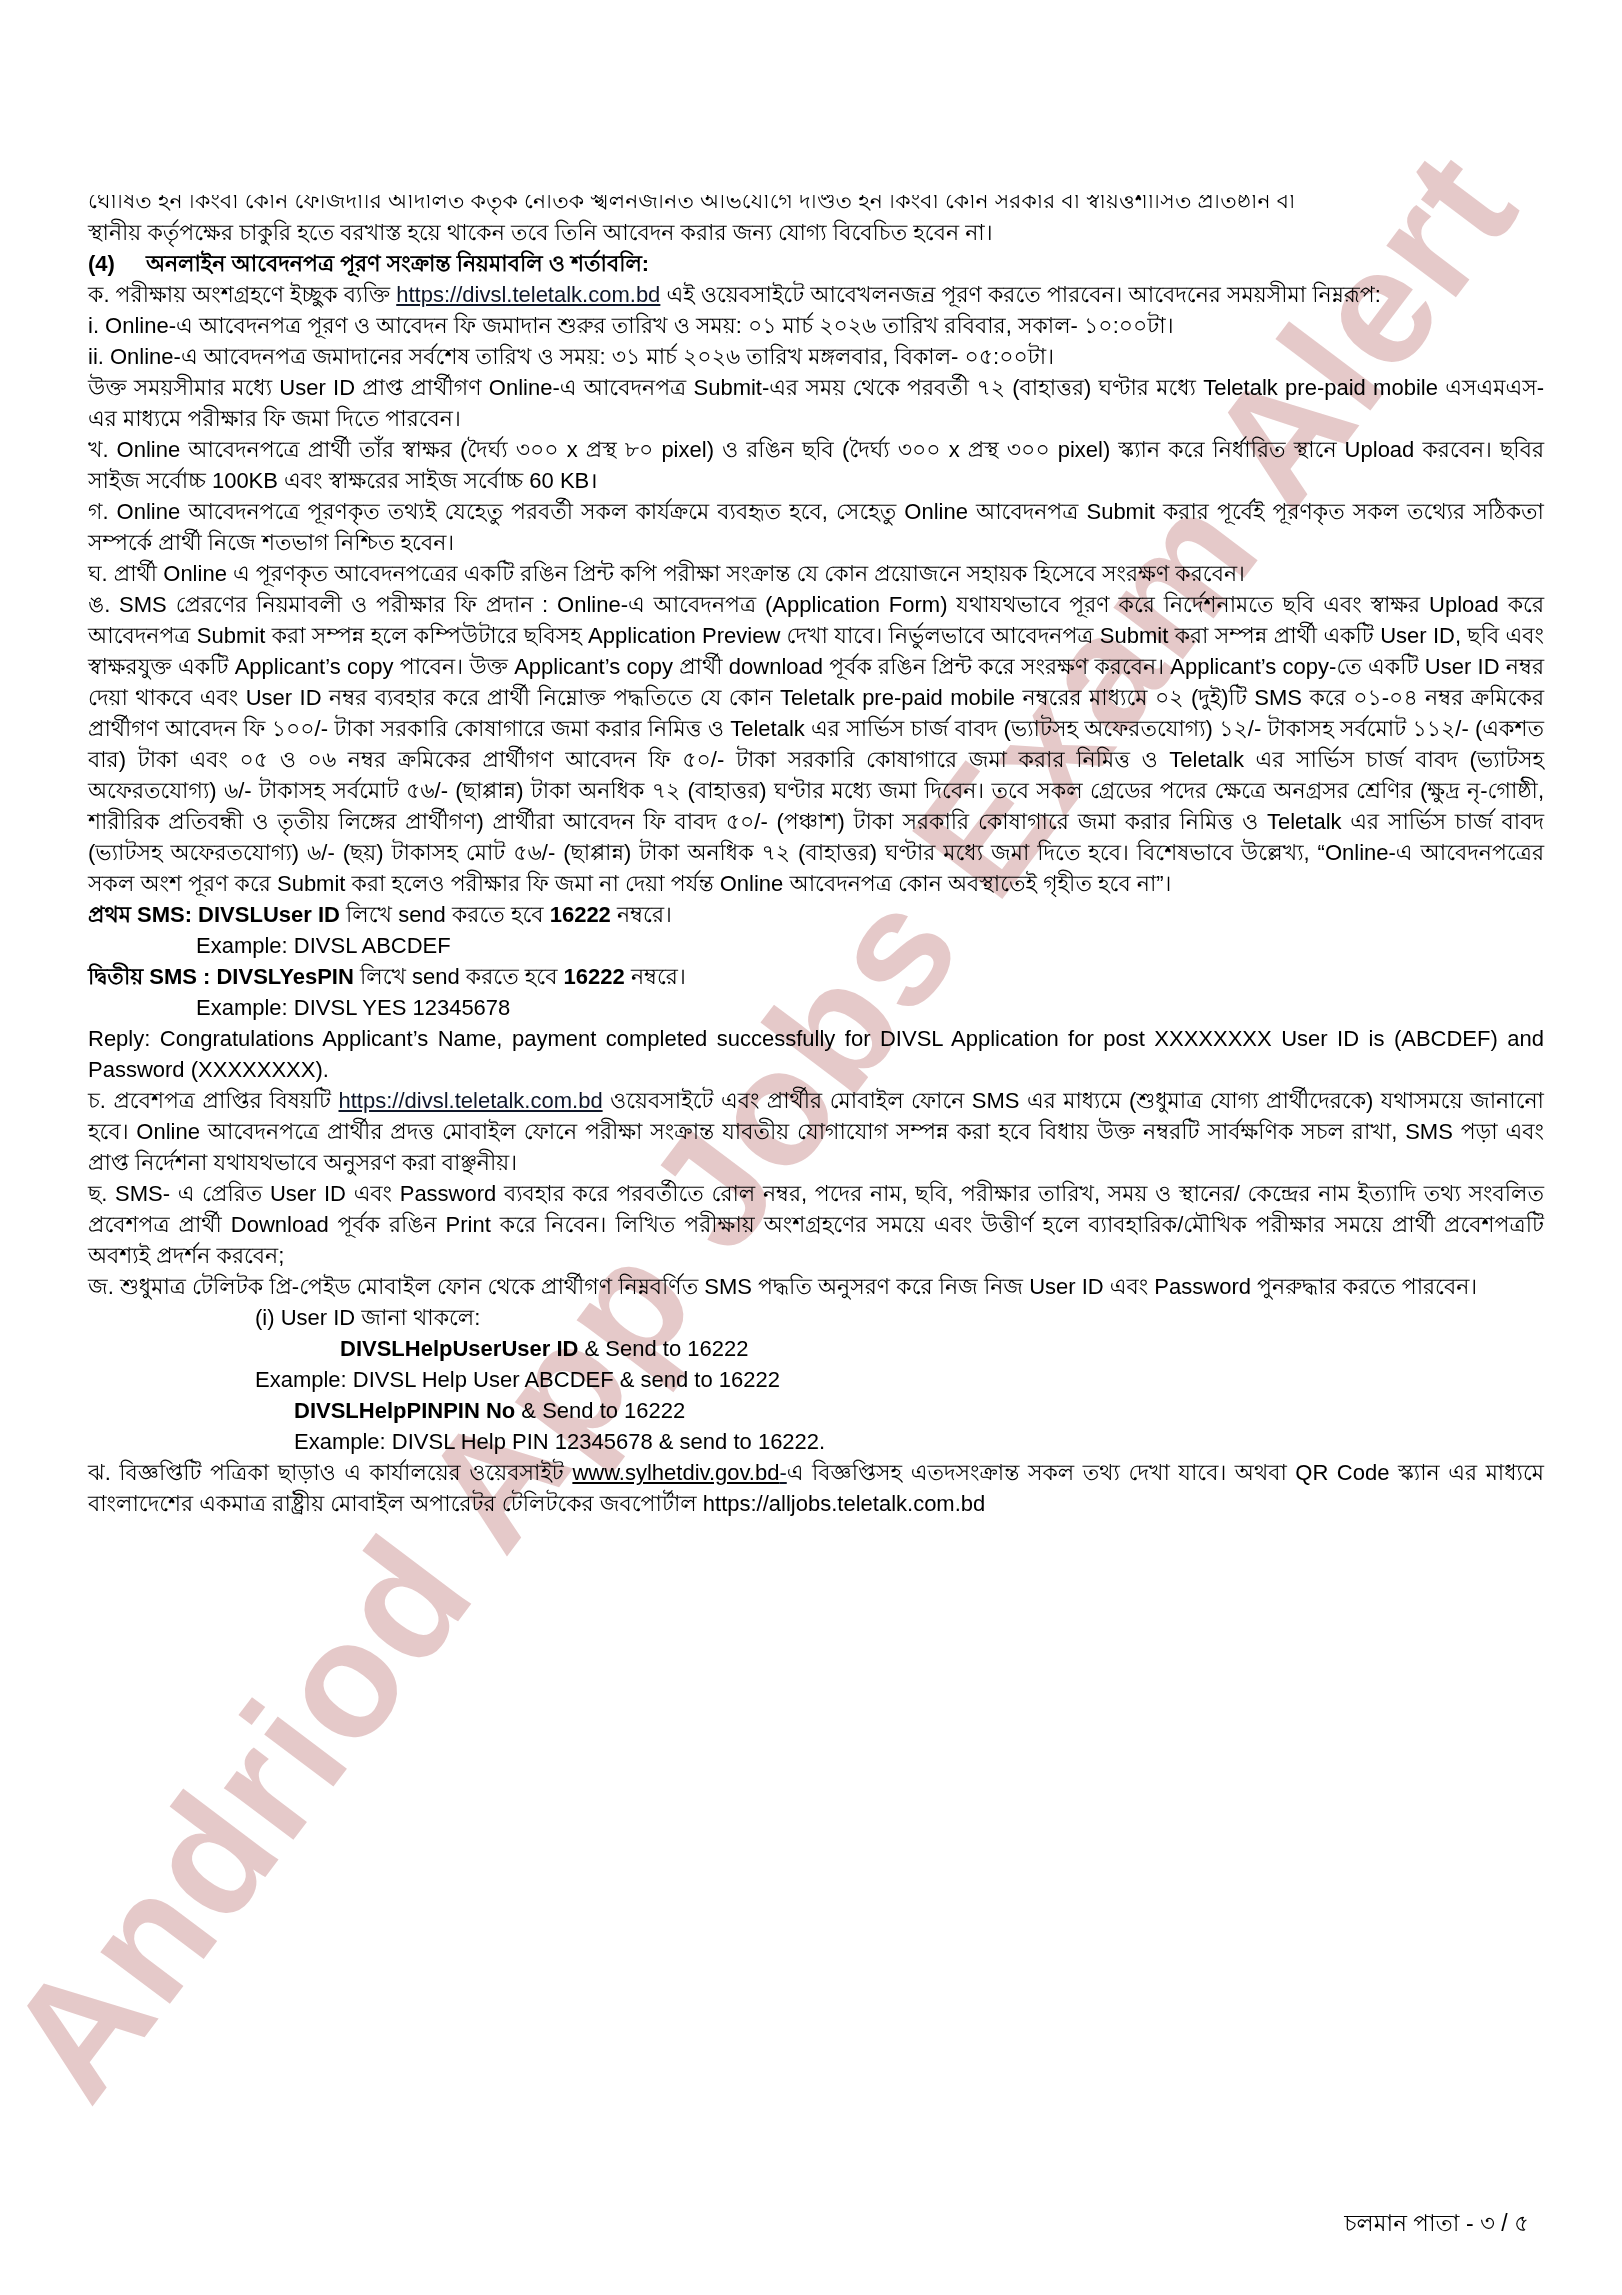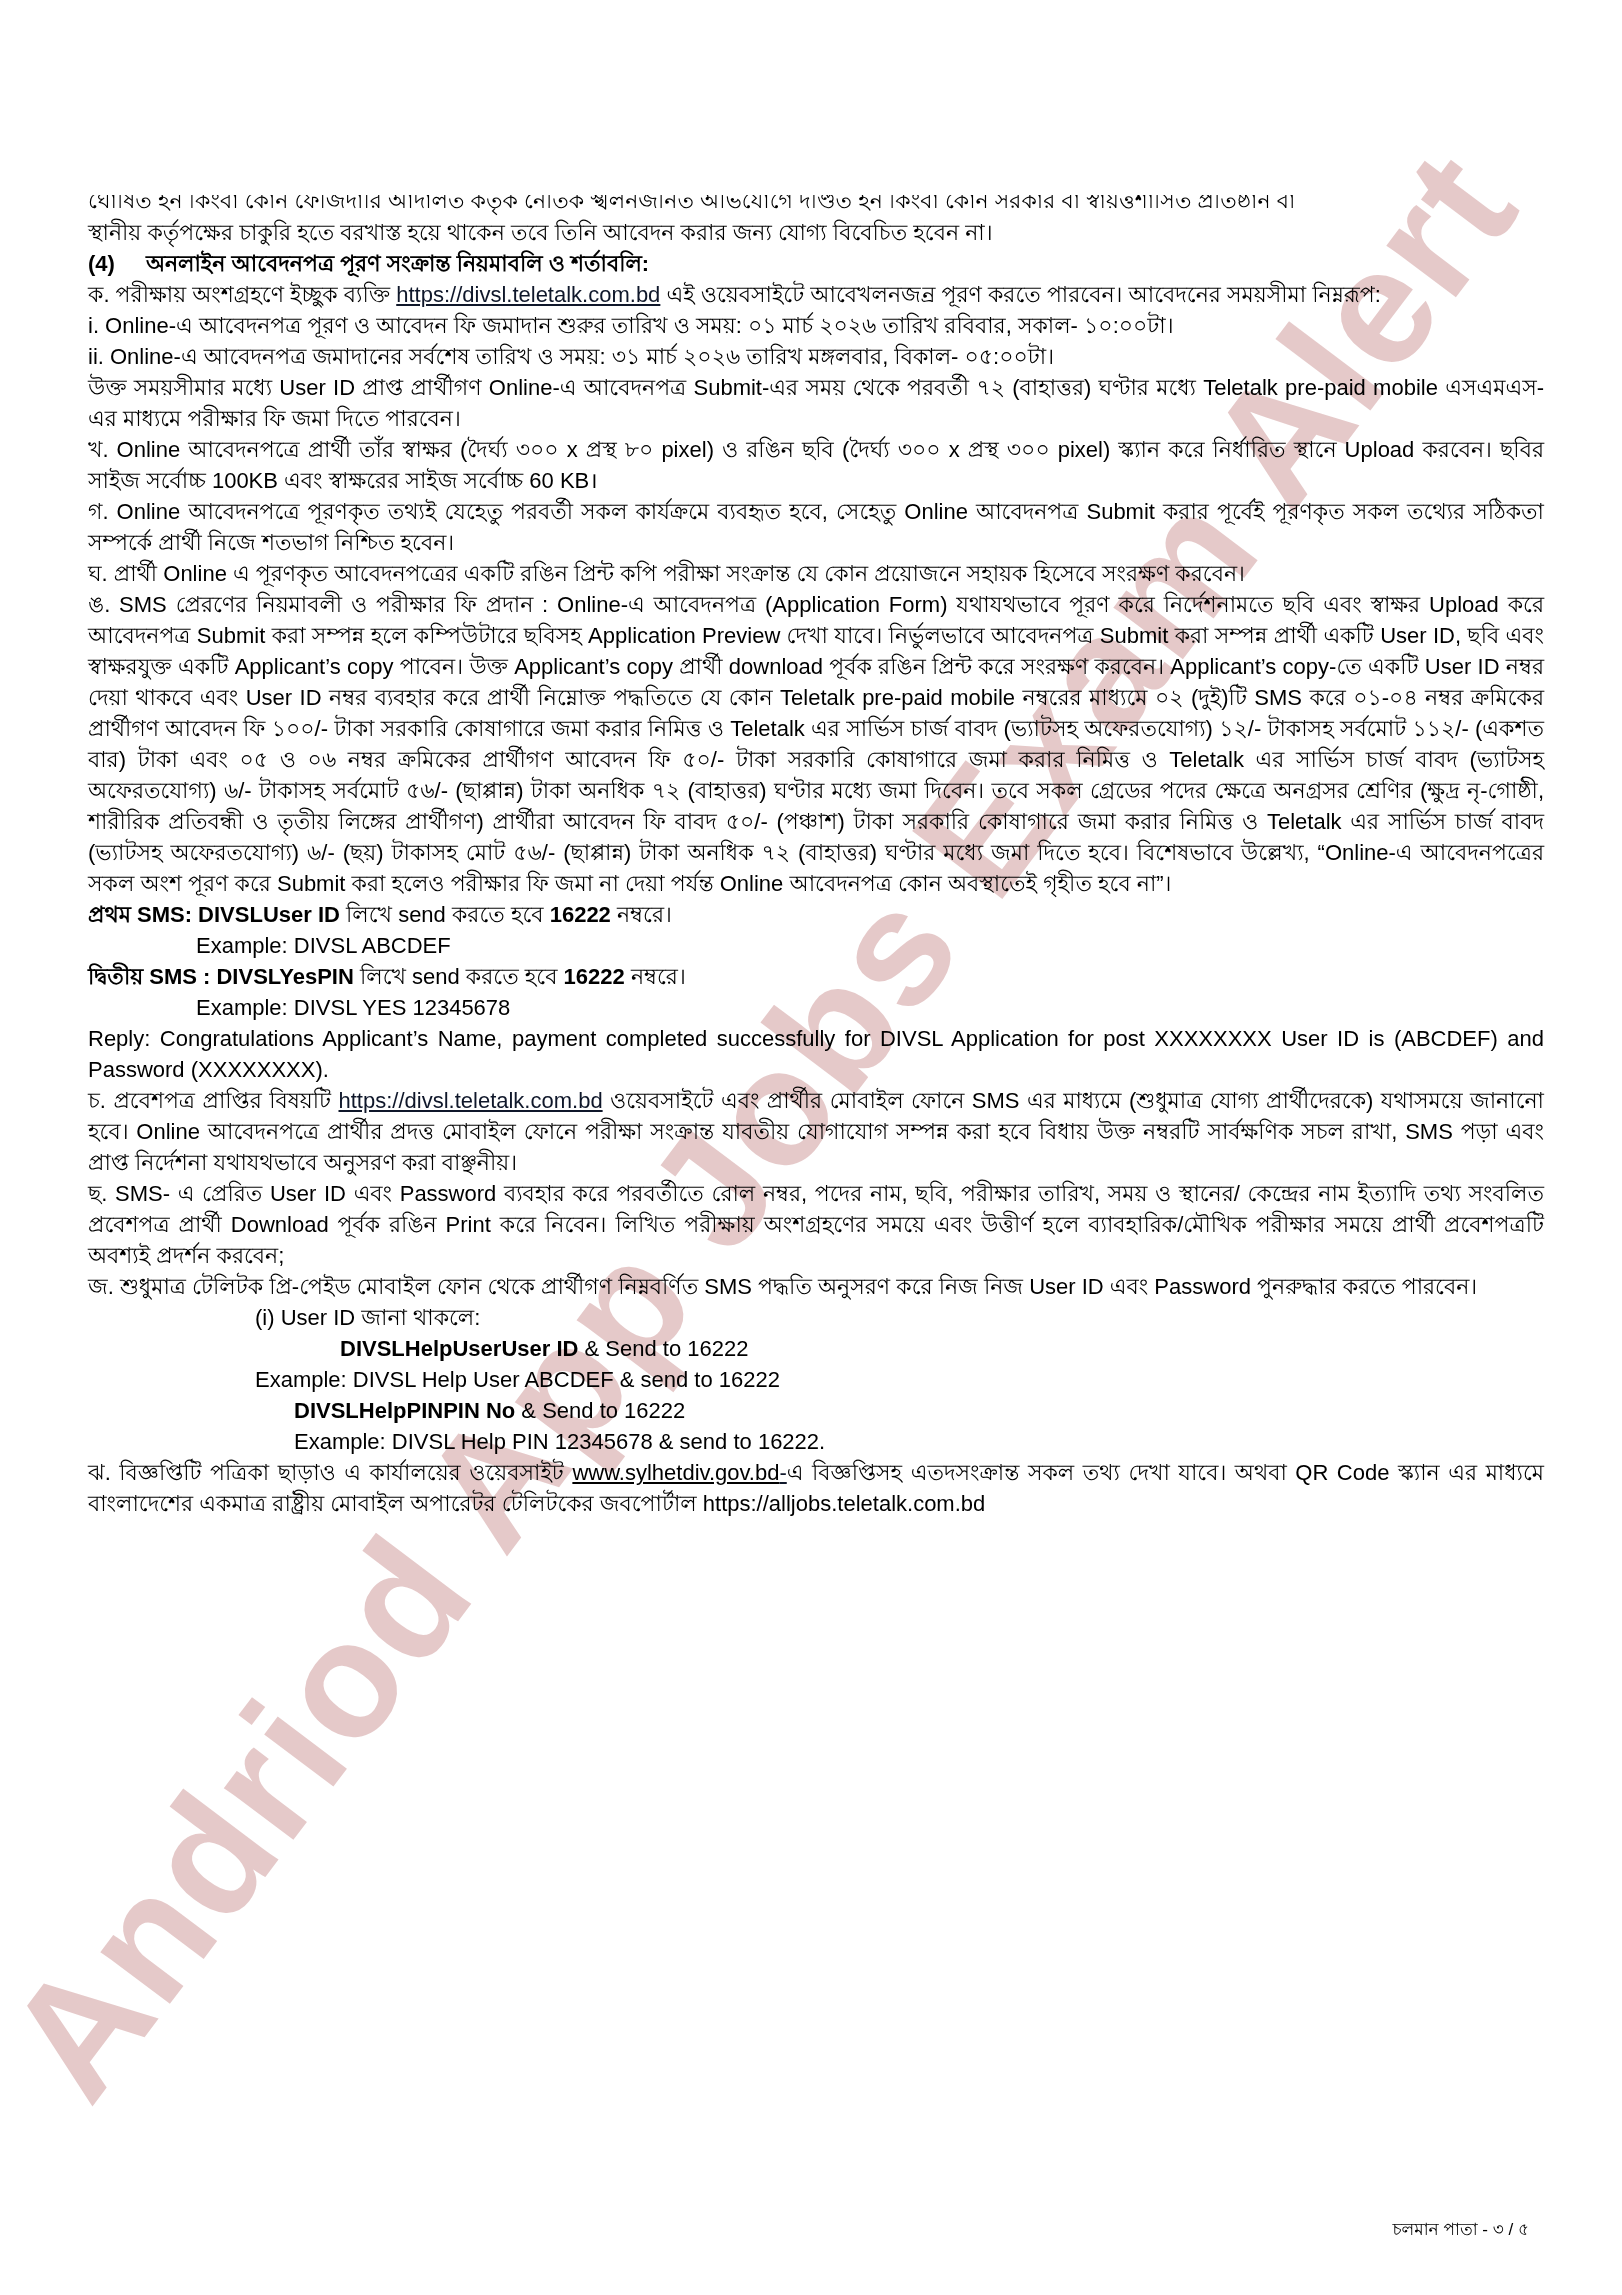--- a/index.html
+++ b/index.html
@@ -33,21 +33,21 @@
   .cmd-i  { padding-left:252px; }
   .ex-i   { padding-left:167px; }
   .lbl-ii { padding-left:98px; }
   .cmd-ii { padding-left:206px; }
   .ex-ii  { padding-left:206px; }
   .mt6{margin-top:3.9px}.mt8{margin-top:5.2px}.mt12{margin-top:7.9px}.mt20{margin-top:13px}
   .mt36{margin-top:23.6px}.mt40{margin-top:26px}.mt45{margin-top:29px}.mt50{margin-top:33px}
   .mt55{margin-top:36px}
   .footer {
     position:absolute; right:93px; bottom:51px; z-index:2;
-    font-size:17px;
+    font-size:23px;
   }
 </style>
 </head>
 <body>
 
 <div class="page">
 
   <div class="watermark">Andriod App Jobs Exam Alert</div>
 
   <div class="content">

